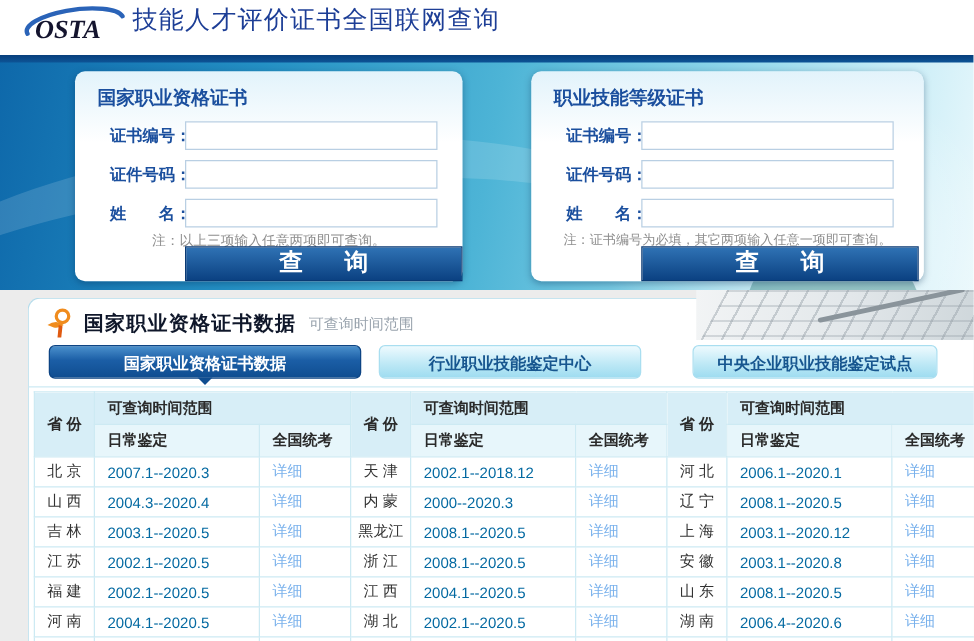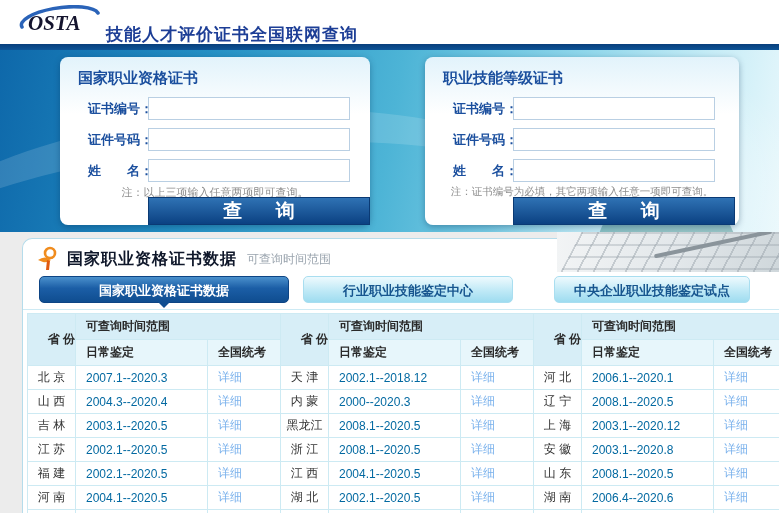--- a/index.html
+++ b/index.html
@@ -3,21 +3,21 @@
 <meta charset="utf-8">
 <style>
   * { margin:0; padding:0; box-sizing:border-box; }
   html,body { width:779px; height:513px; overflow:hidden; background:#fff;
     font-family:"Liberation Sans","DejaVu Sans",sans-serif; }
   body { position:relative; }
 
   
   .top-header { position:absolute; top:0; left:0; width:779px; height:60px; background:#fff; }
   .logo { position:absolute; left:14px; top:5px; }
-  .site-title { position:absolute; left:106px; top:23px; font-size:17px; font-weight:bold;
+  .site-title { position:absolute; left:106px; top:2px; font-size:20px; font-weight:normal;
     color:#1d3e96; letter-spacing:1px; }
 
   
   .banner { position:absolute; top:44px; left:0; width:779px; height:188px; overflow:hidden;
     background:linear-gradient(100deg,#0e68aa 0%,#2490c4 26%,#4db4d6 50%,#8ed6ea 72%,#c6ecf6 88%,#eaf8fc 100%); }
   .banner .top-strip { position:absolute; top:0; left:0; width:100%; height:6px;
     background:linear-gradient(180deg,#083f7c,#0d5496); }
   .banner .glow { position:absolute; right:-30px; top:16px; width:330px; height:260px; border-radius:50%;
     background:radial-gradient(closest-side,rgba(255,255,255,.6),rgba(255,255,255,0)); }
   .banner .swoosh { position:absolute; left:-120px; bottom:-140px; width:700px; height:260px;
@@ -80,21 +80,21 @@
 
   .tabs-divider { position:absolute; top:70px; left:0; width:757px; border-top:1px solid #cdeaf4; }
 
   
   .tbl-wrap { position:absolute; top:74px; left:4px; width:760px; }
   table { border-collapse:collapse; table-layout:fixed; width:759px; font-size:12px; }
   th,td { border:1px solid #cdeaf3; overflow:hidden; white-space:nowrap; }
   thead th { font-weight:bold; color:#2a2a2a; text-align:left; padding-left:10px; }
   tr.h1 th { height:26px; background:#d7eef7; }
   tr.h2 th { height:26px; background:#e7f6fb; }
-  th.prov-h { text-align:right; padding-left:0; background:#d7eef7; }
+  th.prov-h { text-align:center; padding-left:0; background:#d7eef7; }
   tbody td { height:24px; background:#fff; }
   td.prov { text-align:center; color:#333; }
   td.range { padding-left:10px; color:#0369a1; }
   td.detail { padding-left:10px; }
   td.detail a { color:#79b1ec; text-decoration:none; cursor:pointer; }
   tr.partial td { height:12px; border-bottom:none; }
 </style>
 </head>
 <body>
 

